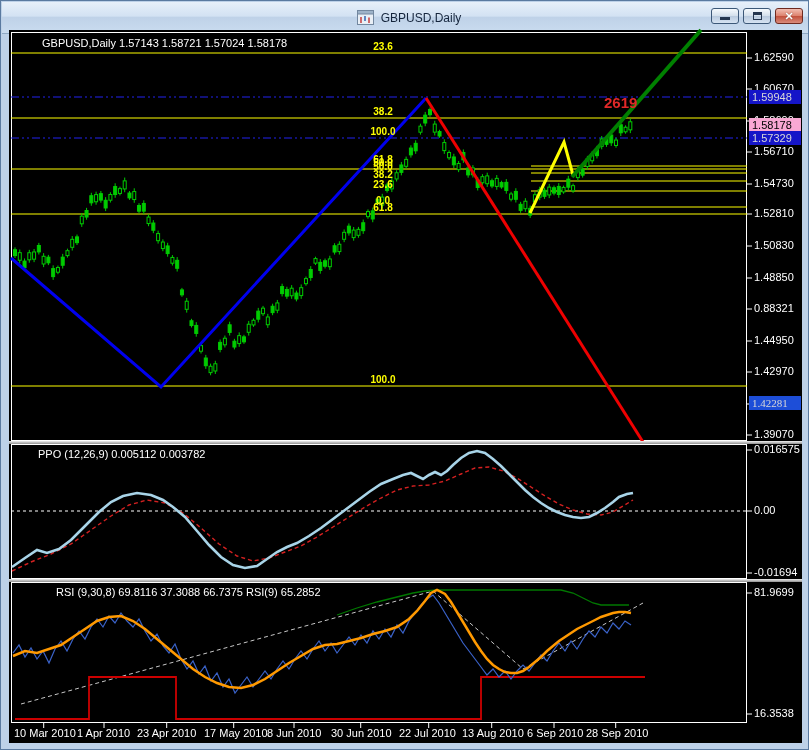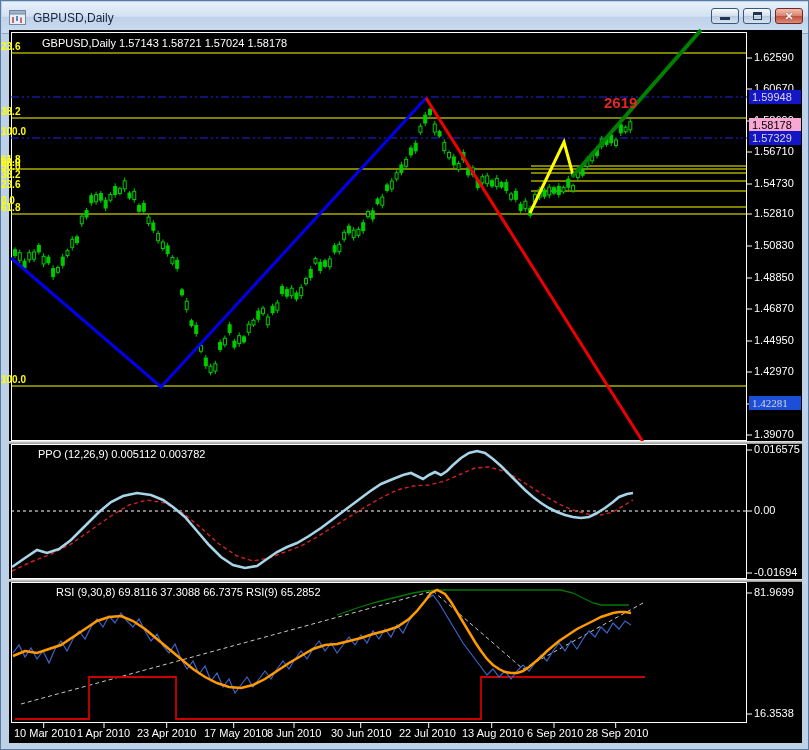--- a/index.html
+++ b/index.html
@@ -1,36 +1,36 @@
 <!DOCTYPE html>
 <html><head>
 <meta charset="utf-8">
 <style>
   html,body{margin:0;padding:0;background:#9db8d2;}
   *{box-sizing:border-box;}
   .app{position:relative;width:809px;height:750px;background:#bdd1e8;font-family:"Liberation Sans",sans-serif;overflow:hidden;border:1px solid #5a7aa0;}
   .titlebar{position:absolute;left:1px;top:1px;width:807px;height:32px;
     background:linear-gradient(#e7f0fa 0%,#d3e2f3 45%,#bfd2e8 50%,#cadcf0 100%);
-    display:flex;align-items:center;border-bottom:1px solid #8fa9c4;}
+    display:flex;align-items:center;border-bottom:1px solid #8fa9c4;justify-content:center;}
   .app-icon{width:17px;height:15px;margin-left:7px;display:inline-block;}
   .title-text{margin-left:7px;font-size:12px;color:#15253c;}
   .controls{position:absolute;right:6px;top:6px;display:flex;gap:4px;}
   .winbtn{width:28px;height:16px;border:1px solid #3c5878;border-radius:3px;padding:0;
     background:linear-gradient(#f6fafd 0%,#d4e0ec 48%,#b9cade 52%,#d6e3f2 100%);
     display:flex;align-items:center;justify-content:center;cursor:pointer;}
   .winbtn.close{background:linear-gradient(#f2beb2 0%,#dd8370 48%,#c2503c 52%,#d98b7c 100%);border-color:#6e2a20;}
   .glyph-min{width:10px;height:3px;background:#24364f;margin-top:5px;}
   .glyph-restore{width:9px;height:8px;border:1px solid #24364f;border-top-width:3px;background:transparent;}
   .glyph-close{font-size:11px;font-weight:bold;color:#fff;text-shadow:0 0 1px #5a150d;line-height:1;}
   .client{position:absolute;left:8px;top:29px;width:793px;height:713px;background:#000;}
   #gfx,#labels{position:absolute;left:0;top:0;width:809px;height:750px;pointer-events:none;}
   #labels div{position:absolute;white-space:nowrap;}
   .hdr{color:#fff;font-size:11px;margin-left:23px;}
   .axlbl{color:#fff;font-size:11px;}
-  .fiblbl{color:#ffff00;font-size:10px;font-weight:bold;width:744px;text-align:left;left:0;}
+  .fiblbl{color:#ffff00;font-size:10px;font-weight:bold;width:744px;text-align:center;left:10px;}
   .badge{font-size:11px;height:14px;line-height:14px;padding-left:3px;width:52px;left:748px;}
   .datelbl{color:#fff;font-size:11px;top:726px;}
   .anno{font-size:15px;font-weight:bold;}
   .splitter{position:absolute;left:8px;width:793px;height:3px;
     background:linear-gradient(#efefef,#8f8f8f);cursor:row-resize;}
   .plot-hotspot{position:absolute;background:transparent;}
 </style>
 </head>
 <body>
 
@@ -393,21 +393,21 @@
     <div class="hdr" style="left:14px;top:585px;padding-left:18px;">RSI (9,30,8) 69.8116 37.3088 66.7375  RSI(9) 65.2852</div>
     <div class="anno" id="anno" style="left: 603px; top: 93px; color: rgb(224, 40, 40);">2619</div>
   <div class="axlbl" style="left: 753px; top: 50px;">1.62590</div>
       <div class="axlbl" style="left: 753px; top: 81px;">1.60670</div>
       <div class="axlbl" style="left: 753px; top: 113px;">1.58690</div>
       <div class="axlbl" style="left: 753px; top: 144px;">1.56710</div>
       <div class="axlbl" style="left: 753px; top: 176px;">1.54730</div>
       <div class="axlbl" style="left: 753px; top: 206px;">1.52810</div>
       <div class="axlbl" style="left: 753px; top: 238px;">1.50830</div>
       <div class="axlbl" style="left: 753px; top: 270px;">1.48850</div>
-      <div class="axlbl" style="left: 753px; top: 301px;">1.46870</div>
+      <div class="axlbl" style="left: 753px; top: 301px;">0.88321</div>
       <div class="axlbl" style="left: 753px; top: 333px;">1.44950</div>
       <div class="axlbl" style="left: 753px; top: 364px;">1.42970</div>
       <div class="axlbl" style="left: 753px; top: 396px;">1.40990</div>
       <div class="axlbl" style="left: 753px; top: 427px;">1.39070</div>
       <div class="badge" style="top: 89px; background: rgb(21, 21, 200); color: rgb(216, 216, 216);">1.59948</div>
       <div class="badge" style="top: 117px; background: #f9a8d4; color: rgb(0, 0, 0);">1.58178</div>
       <div class="badge" style="top: 130px; background: rgb(21, 21, 200); color: rgb(216, 216, 216);">1.57329</div>
       <div class="badge" style="top: 395px; background: #1d4ed8; color: rgb(216, 216, 216); font-family: Liberation Serif, serif;">1.42281</div>
       <div class="axlbl" style="left: 753px; top: 442px;">0.016575</div>
       <div class="axlbl" style="left: 753px; top: 503px;">0.00</div>

